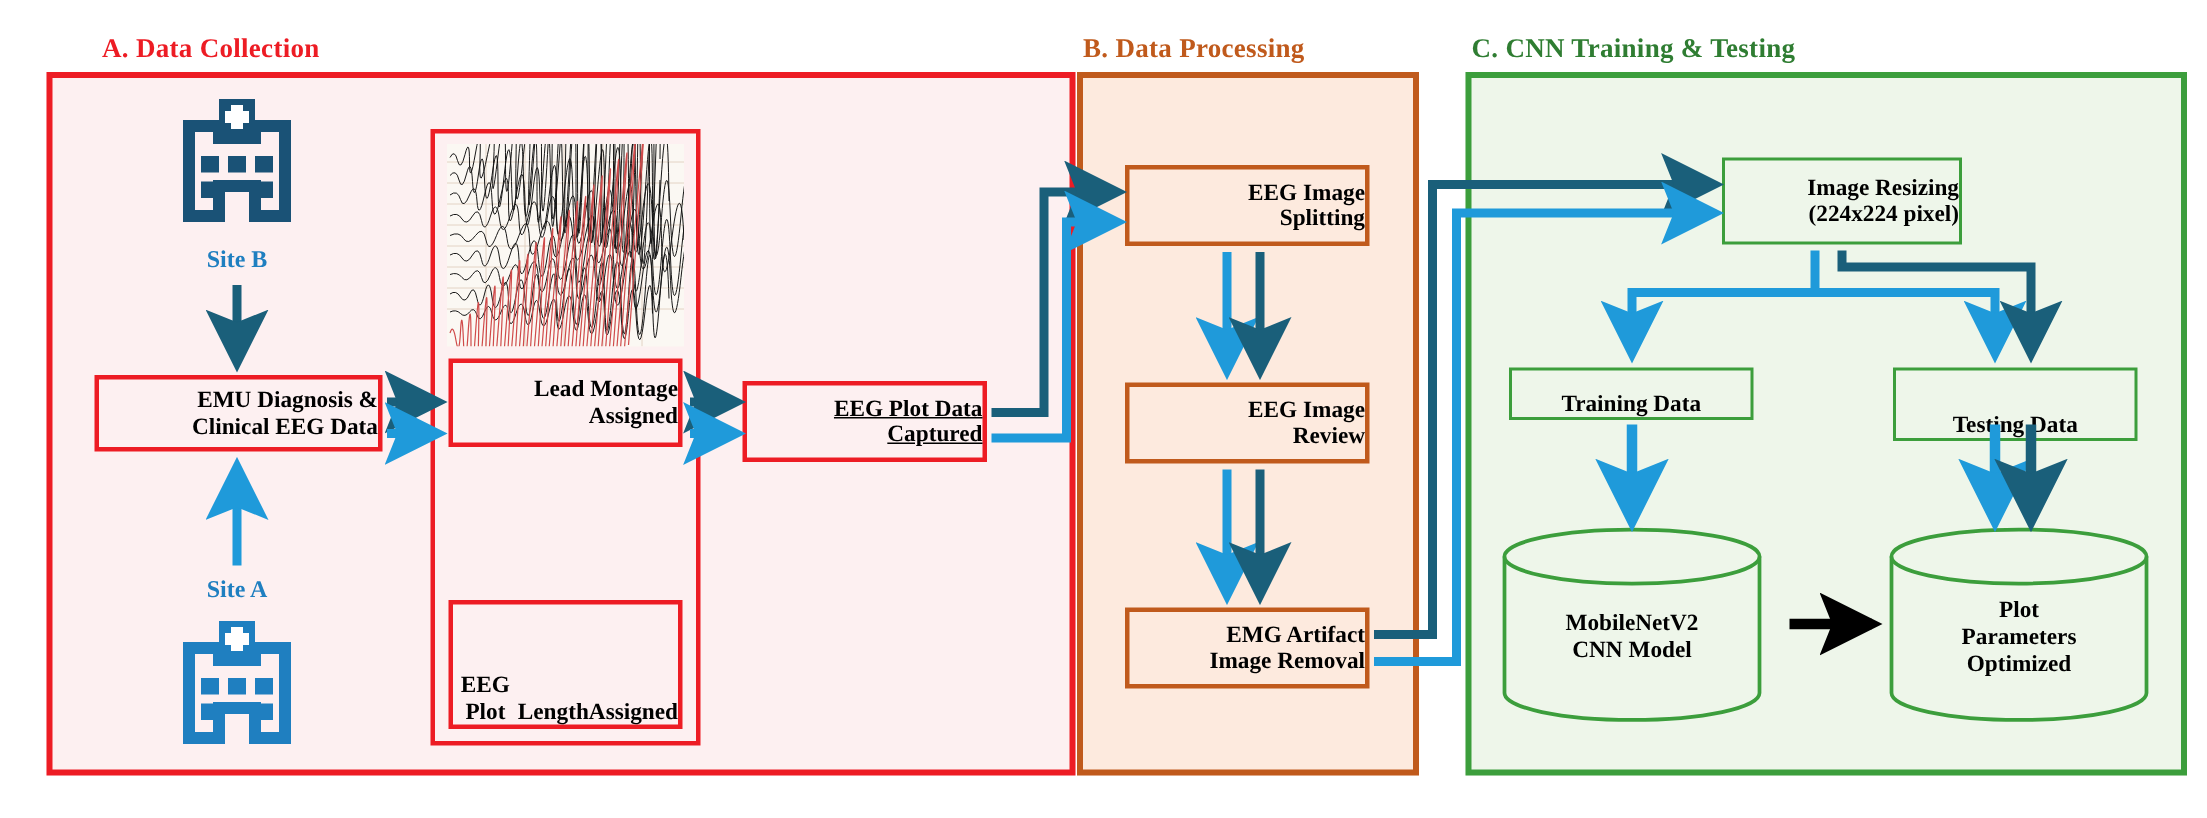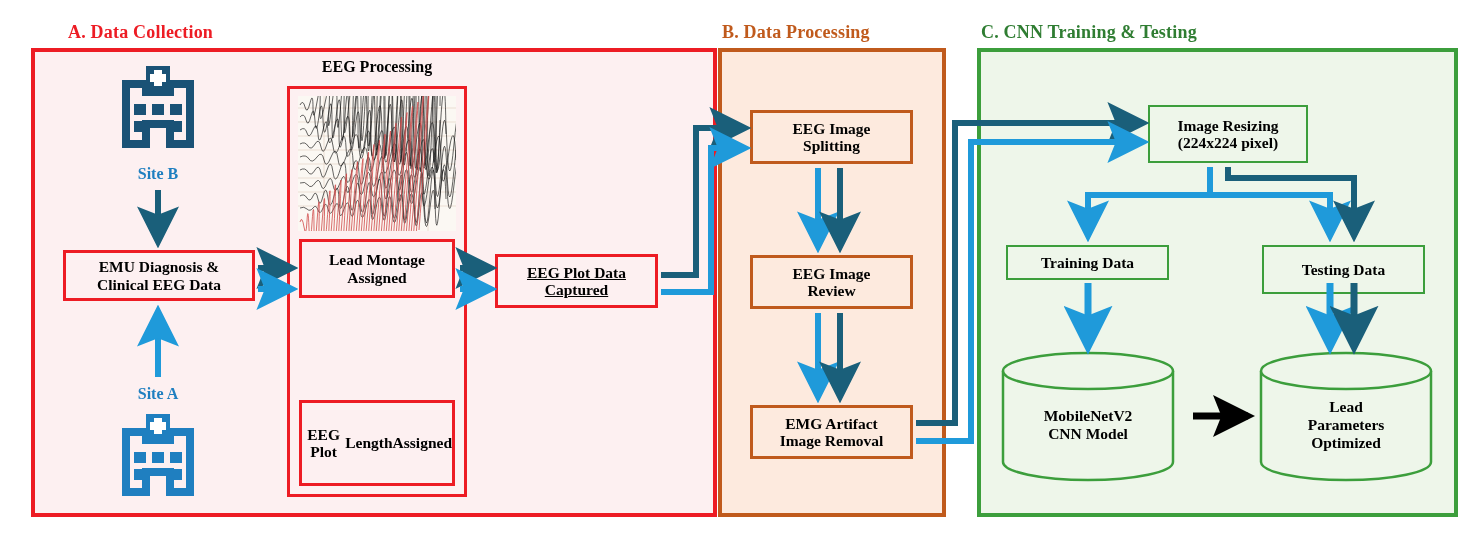--- a/index.html
+++ b/index.html
@@ -38,21 +38,21 @@
   #panel-b-title { left: 722px; top: 22px; color: #c05a1c; }
   
   #panel-c-box { left: 977px; top: 48px; width: 481px; height: 469px;
     border: 4px solid #3c9e3c; background: #eef6ea; }
   #panel-c-title { left: 981px; top: 22px; color: #2f7d32; }
 
   .node {
     position: absolute;
     box-sizing: border-box;
     display: flex;
-    align-items: center;
+    align-items: flex-end;
     justify-content: center;
     text-align: center;
     font-weight: bold;
     font-size: 15.5px;
     line-height: 1.12;
     color: #000000;
   }
   .node-red { border: 3px solid #ed1c24; background: #fdf0f1; }
   .node-orange { border: 3px solid #c05a1c; background: #fdeade; }
   .node-green { border: 2.5px solid #3c9e3c; background: #eef6ea; }
@@ -156,21 +156,20 @@
         <rect x="32" y="8" width="16" height="8" fill="#ffffff"></rect>
         <rect x="16" y="38" width="12" height="11"></rect>
         <rect x="34" y="38" width="12" height="11"></rect>
         <rect x="52" y="38" width="12" height="11"></rect>
         <rect x="16" y="55" width="12" height="11"></rect>
         <rect x="52" y="55" width="12" height="11"></rect>
       </g>
     </svg>
   </div>
 
-  <div class="sublabel" style="left:287px; top:58px; width:180px;">EEG Processing</div>
   <div class="eegproc-frame" style="left:287px; top:86px; width:180px; height:411px;"></div>
 
   <div class="eeg-img" style="left:298px; top:96px; width:158px; height:135px;">
     <svg viewBox="0 0 158 135" width="158" height="135" preserveAspectRatio="none">
       <rect x="0" y="0" width="158" height="135" fill="#fbf8f3"></rect>
       <g stroke="#e0cfc0" stroke-width="0.6">
         <line x1="0" y1="12" x2="158" y2="12"></line>
           <line x1="0" y1="26" x2="158" y2="26"></line>
         <line x1="0" y1="40" x2="158" y2="40"></line>
           <line x1="0" y1="54" x2="158" y2="54"></line>
@@ -254,21 +253,21 @@
       <div>CNN Model</div>
     </div>
   </div>
 
   <div class="cyl-wrap" style="left:1258px; top:351px; width:176px; height:131px;">
     <svg viewBox="0 0 176 131" width="176" height="131">
       <path d="M3,20 L3,111 A85,18 0 0 0 173,111 L173,20" fill="#eef6ea" stroke="#3c9e3c" stroke-width="2.5"></path>
       <ellipse cx="88" cy="20" rx="85" ry="18" fill="#eef6ea" stroke="#3c9e3c" stroke-width="2.5"></ellipse>
     </svg>
     <div class="cyl-label" style="top:47px;">
-      <div>Lead</div>
+      <div>Plot</div>
       <div>Parameters</div>
       <div>Optimized</div>
     </div>
   </div>
 
   <svg class="layer">
     <defs>
       <marker id="ah-dark" markerWidth="7" markerHeight="7" refX="5.6" refY="3.5" orient="auto">
         <path d="M0,0 L7,3.5 L0,7 L1.4,3.5 Z" fill="#1a5f7a"></path>
       </marker>

